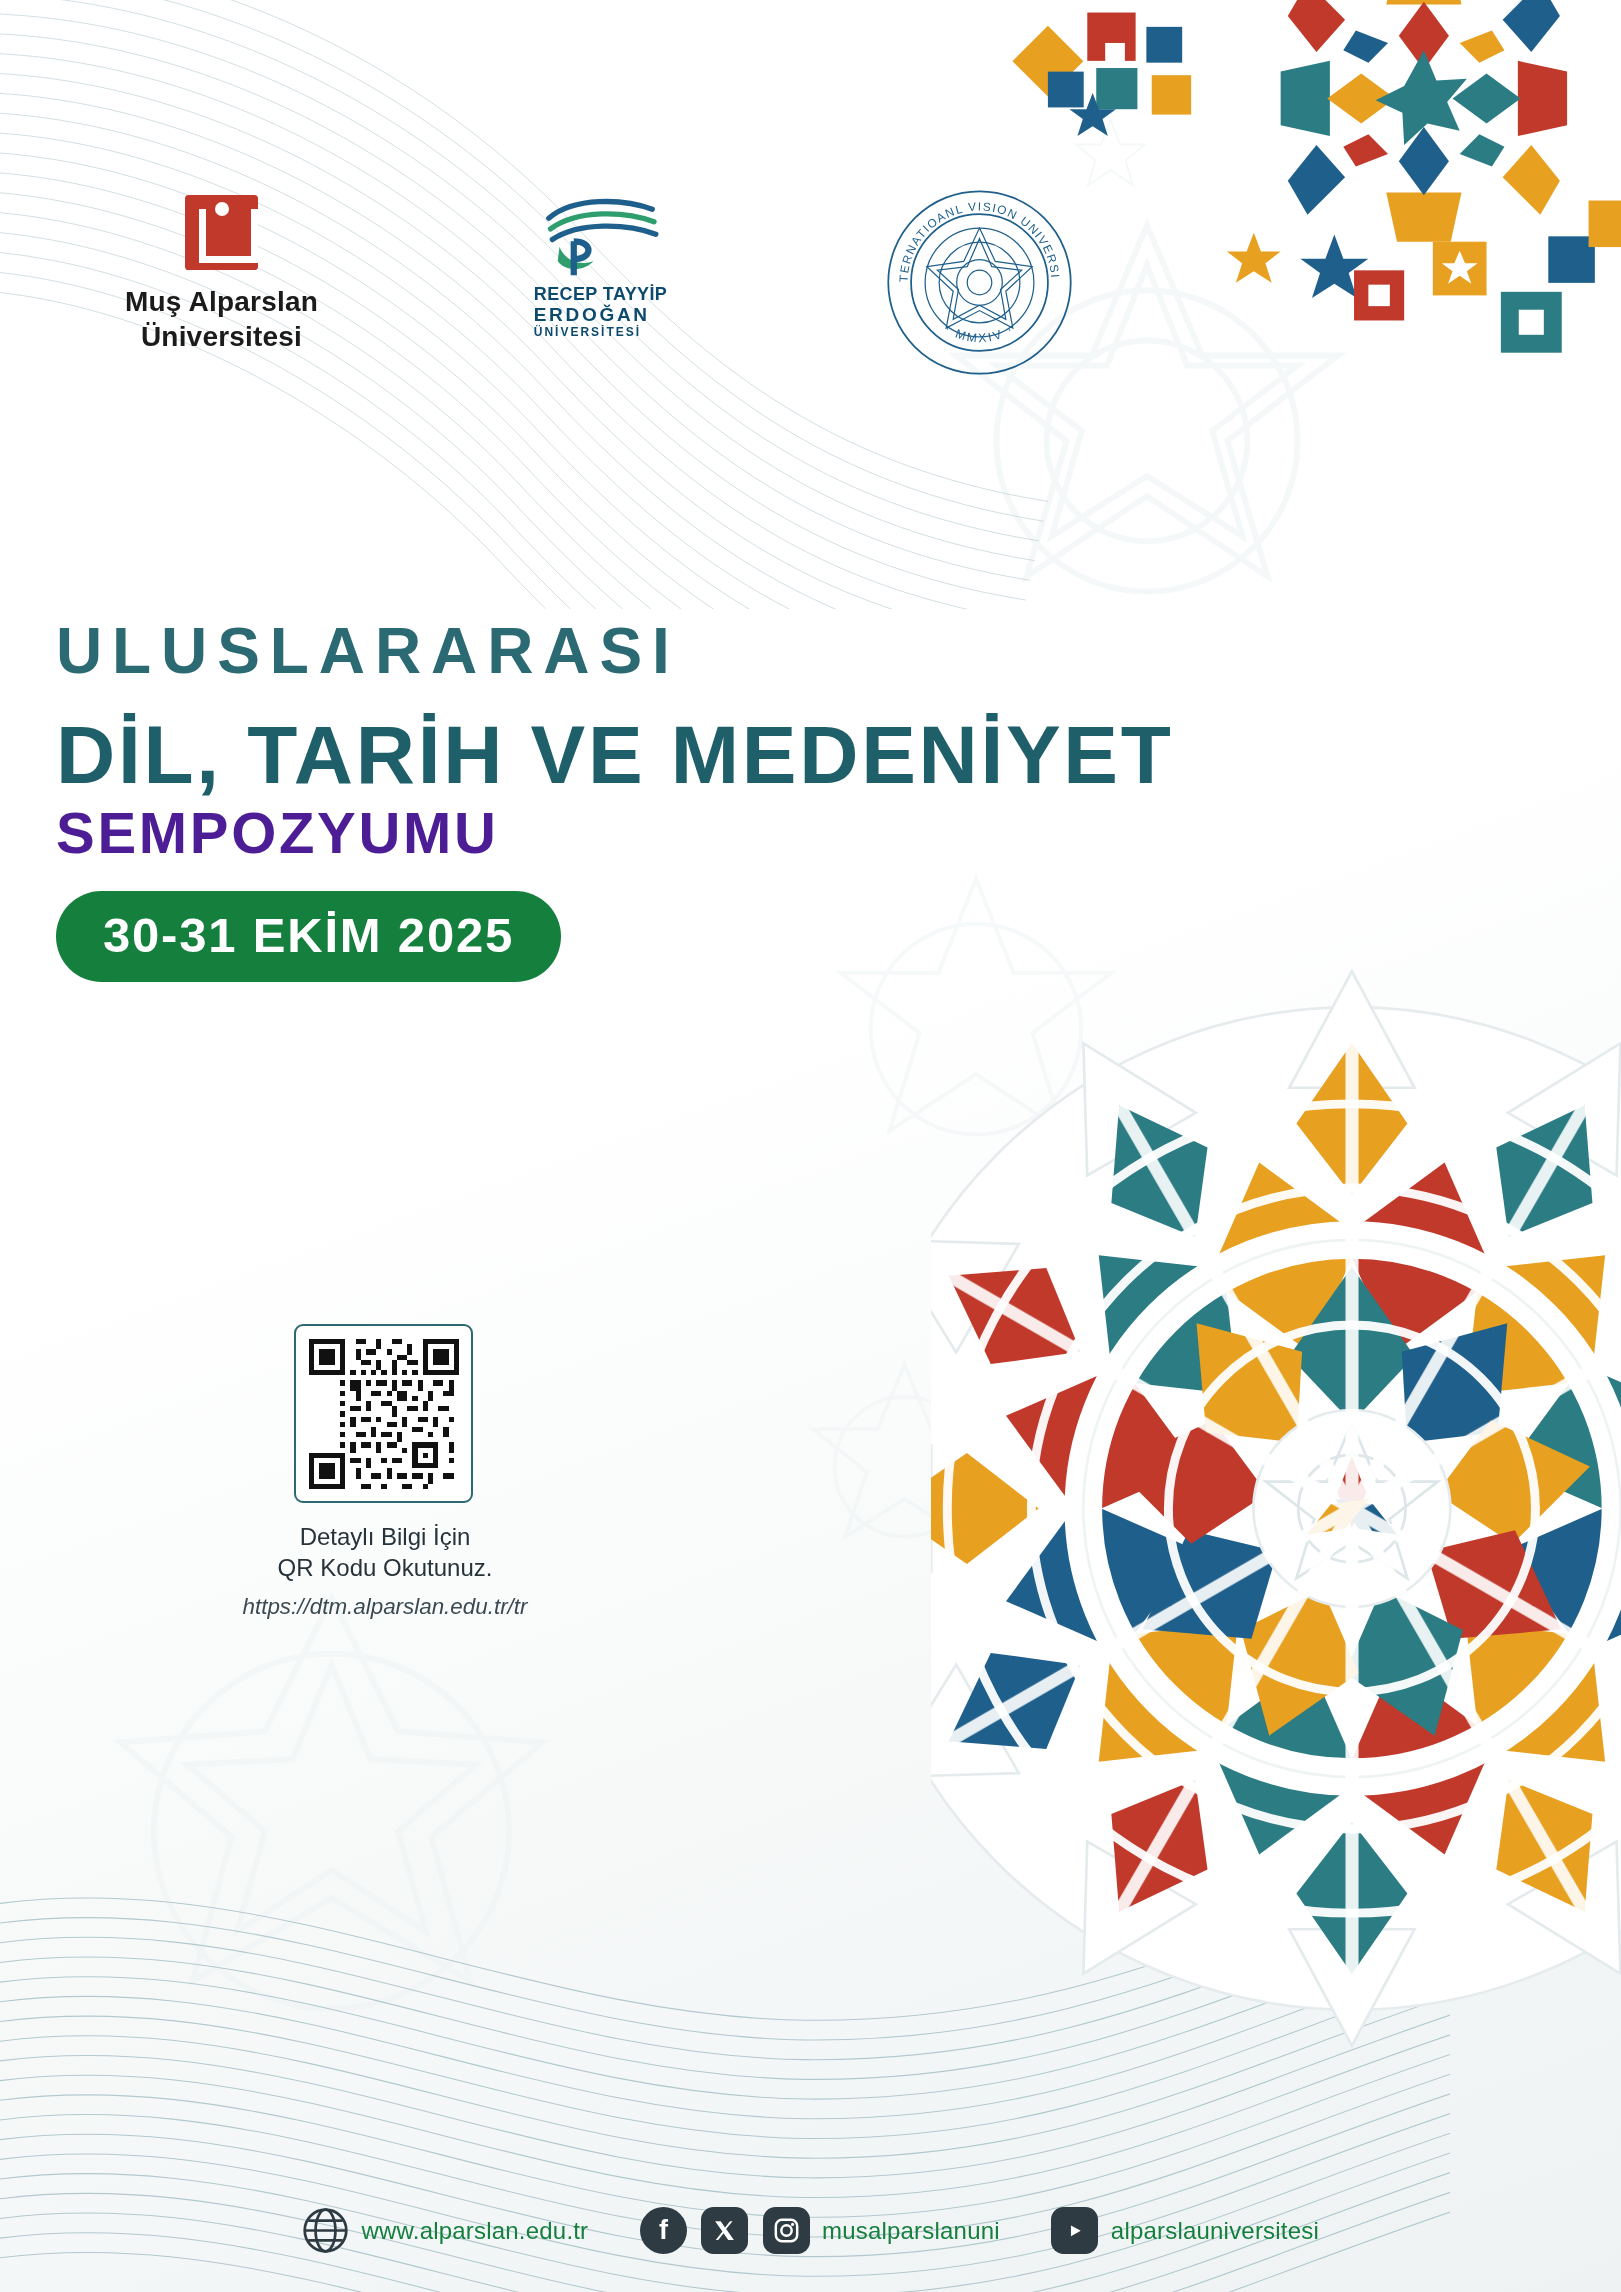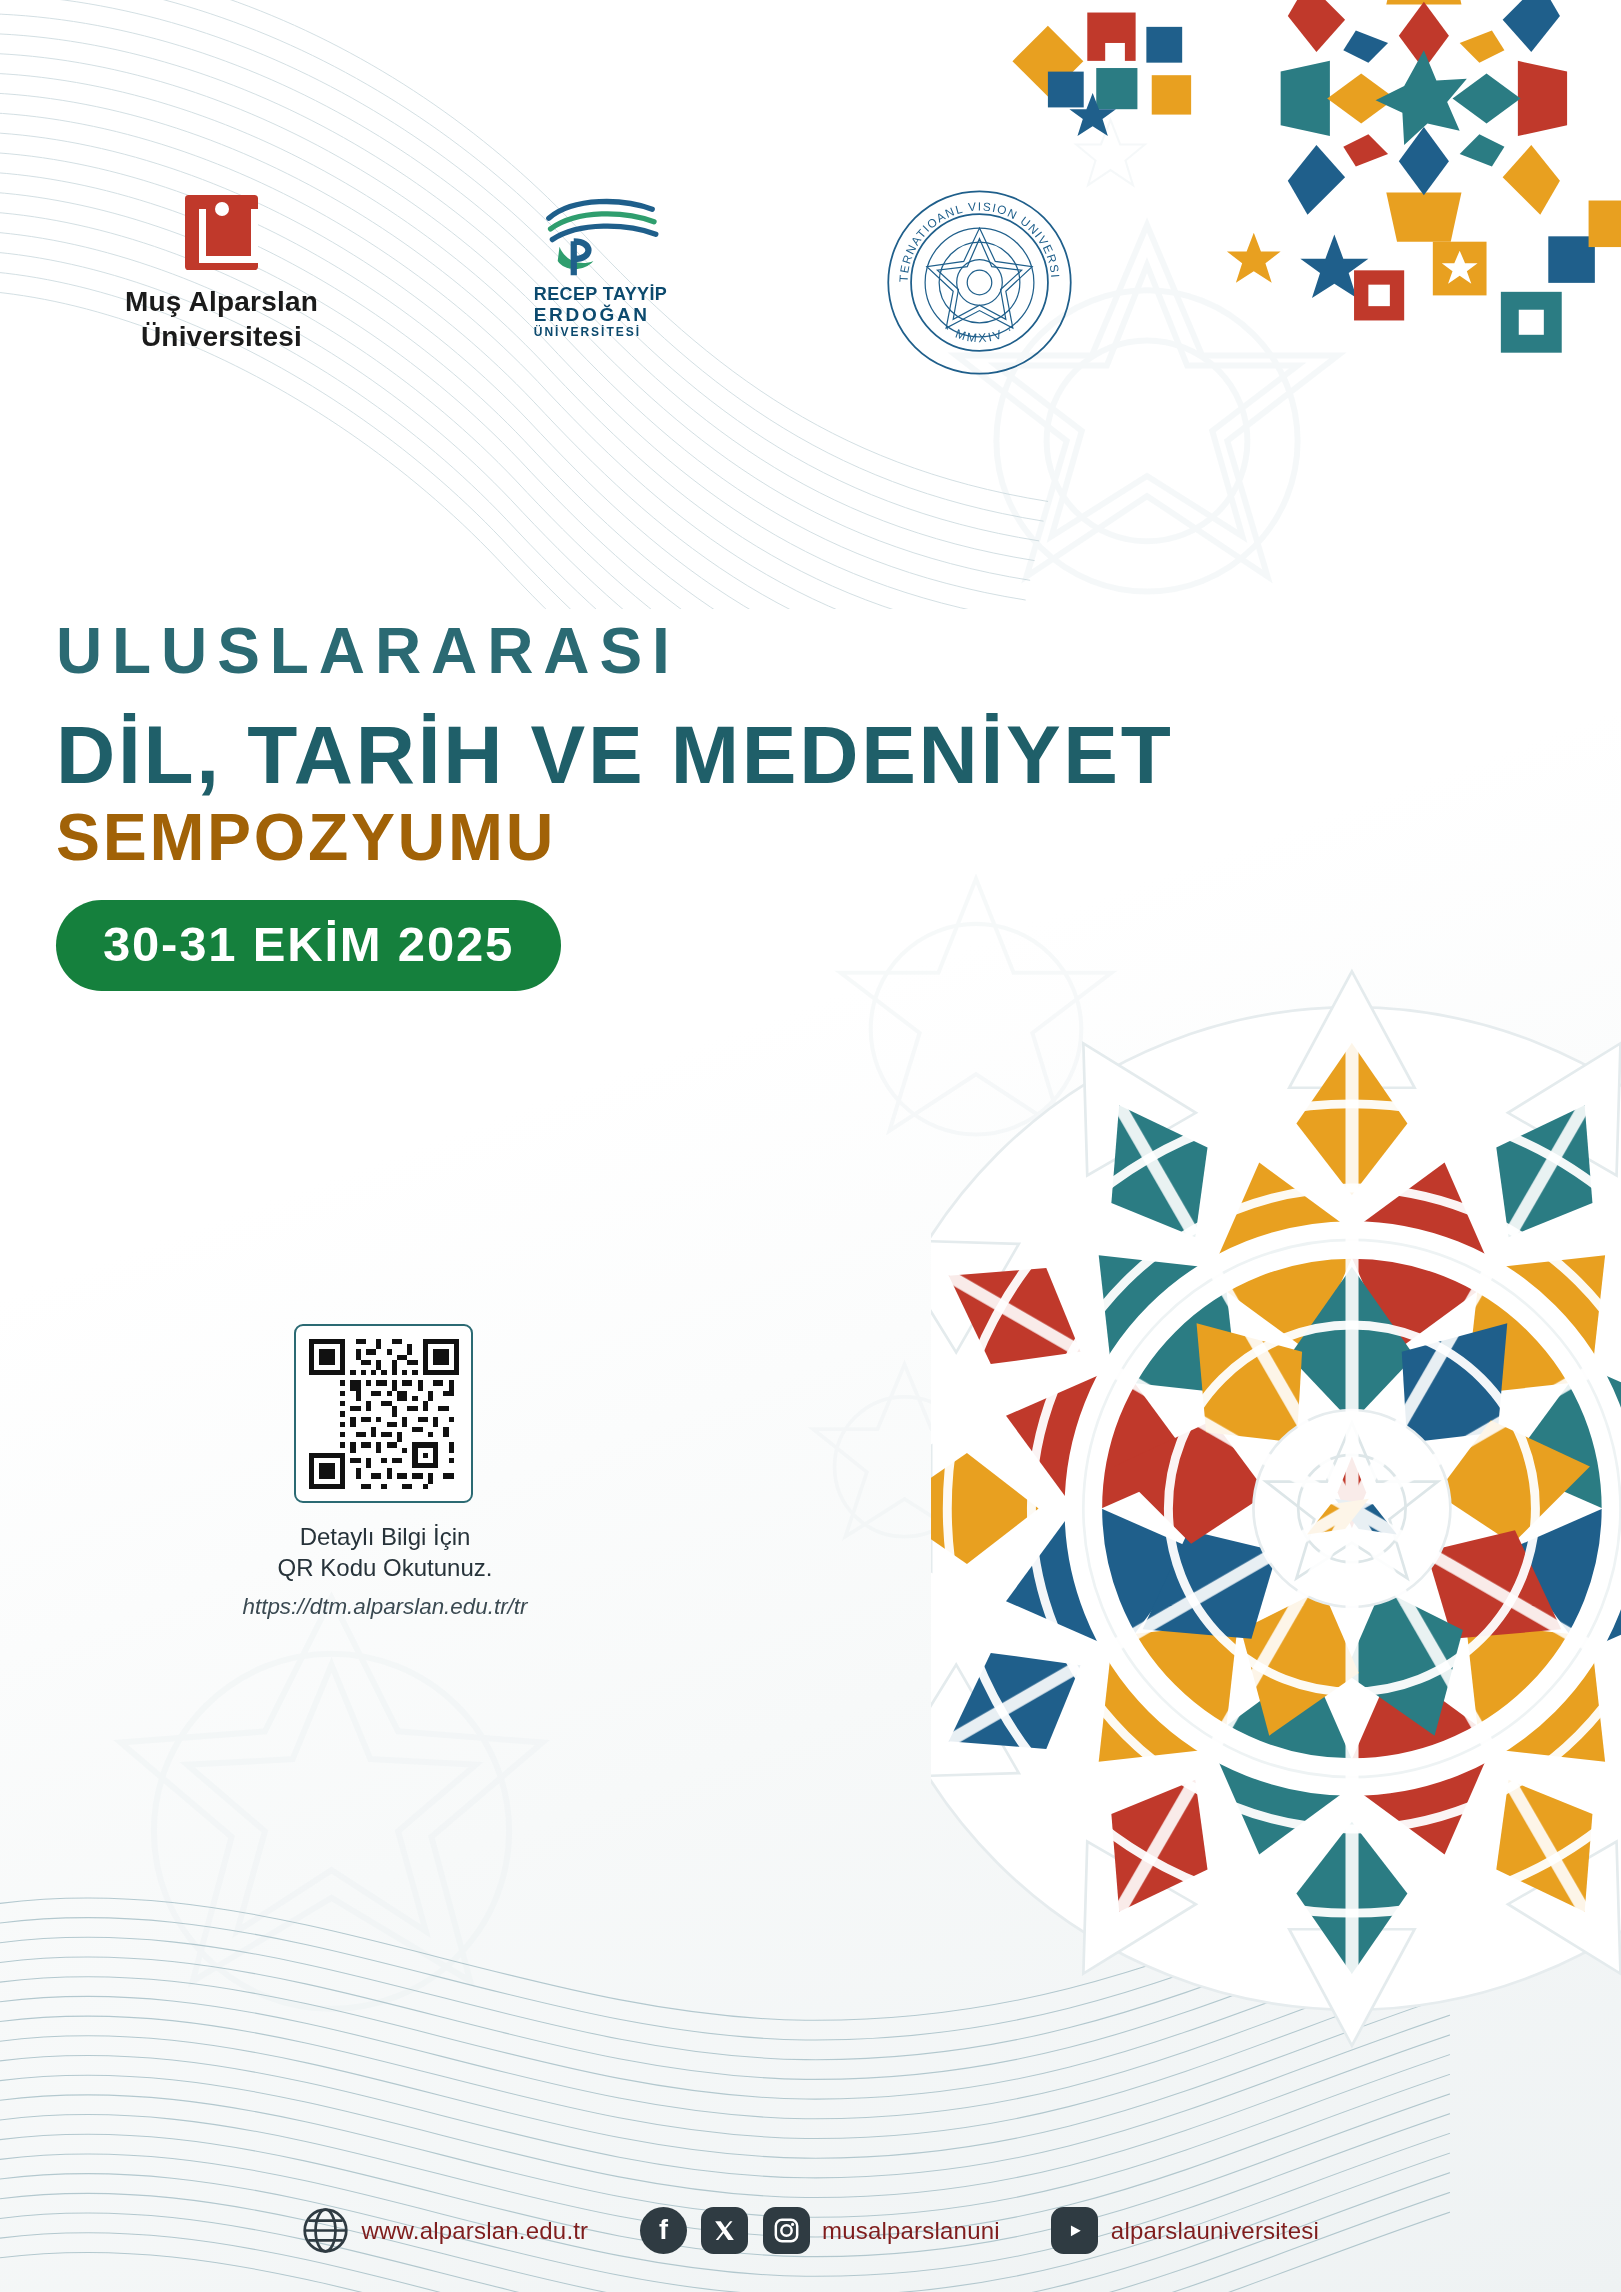--- a/index.html
+++ b/index.html
@@ -133,24 +133,24 @@
   }
   .h-line2 {
     font-size: 82px;
     font-weight: bold;
     letter-spacing: 2.7px;
     color: #1f5f69;
     line-height: 1.12;
     margin-top: 23px;
   }
   .h-line3 {
-    font-size: 66px;
+    font-size: 58px;
     font-weight: bold;
     letter-spacing: 2.7px;
-    color: #a16207;
+    color: #4c1d95;
     line-height: 1.12;
   }
   .date-pill {
     display: inline-block;
     margin-top: 25px;
     background: #15803d;
     color: #ffffff;
     font-size: 49px;
     font-weight: bold;
     letter-spacing: 1.8px;
@@ -225,21 +225,21 @@
     justify-content: center;
     gap: 14.3px;
   }
   .footer-item {
     display: flex;
     align-items: center;
     gap: 12.5px;
   }
   .footer-text {
     font-size: 24px;
-    color: #7f1d1d;
+    color: #15803d;
     letter-spacing: 0.2px;
   }
   .ic {
     width: 47px;
     height: 47px;
     display: inline-block;
   }
   .ic-round {
     background: #2f3b42;
     border-radius: 50%;

